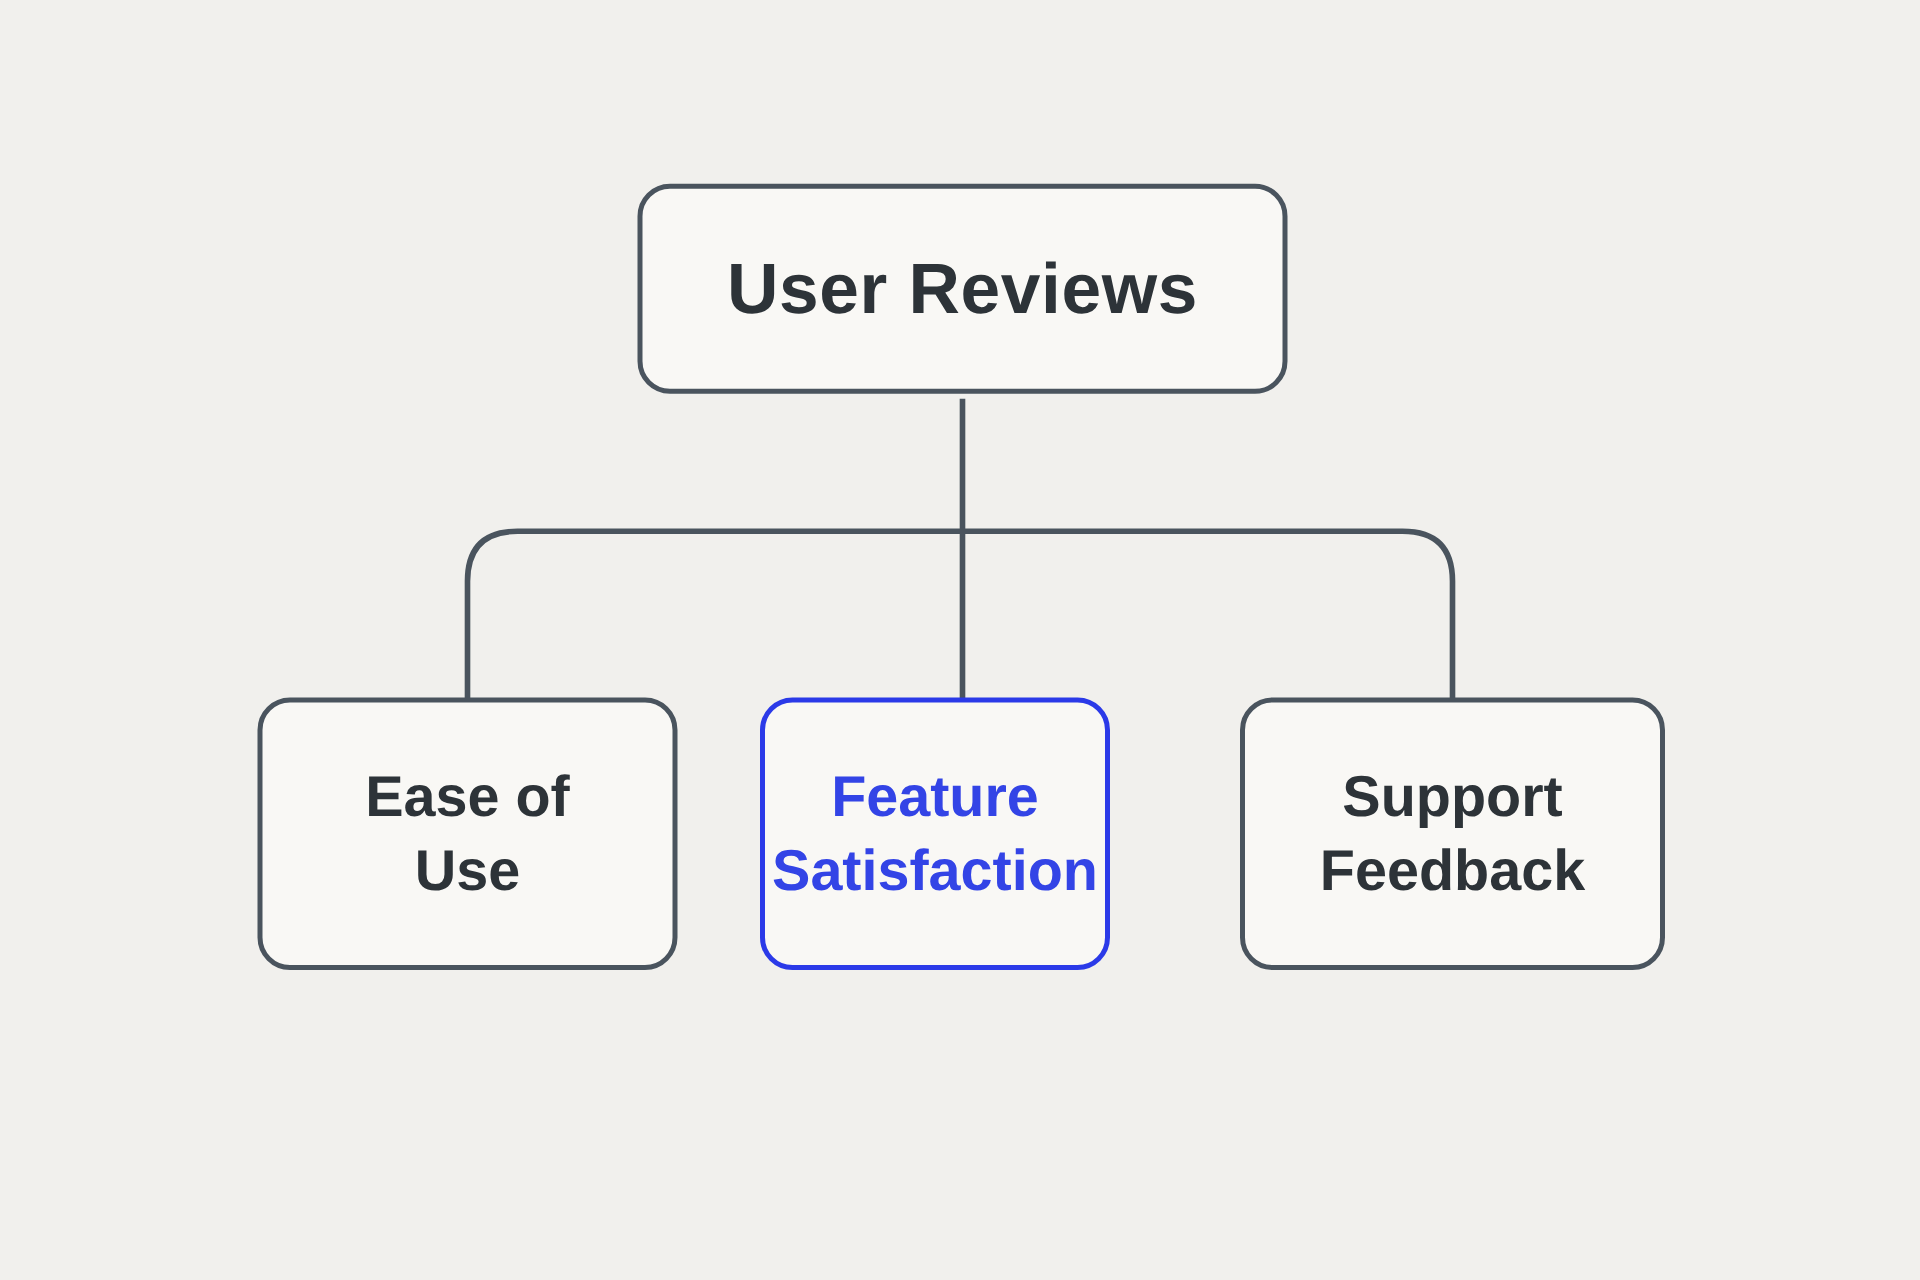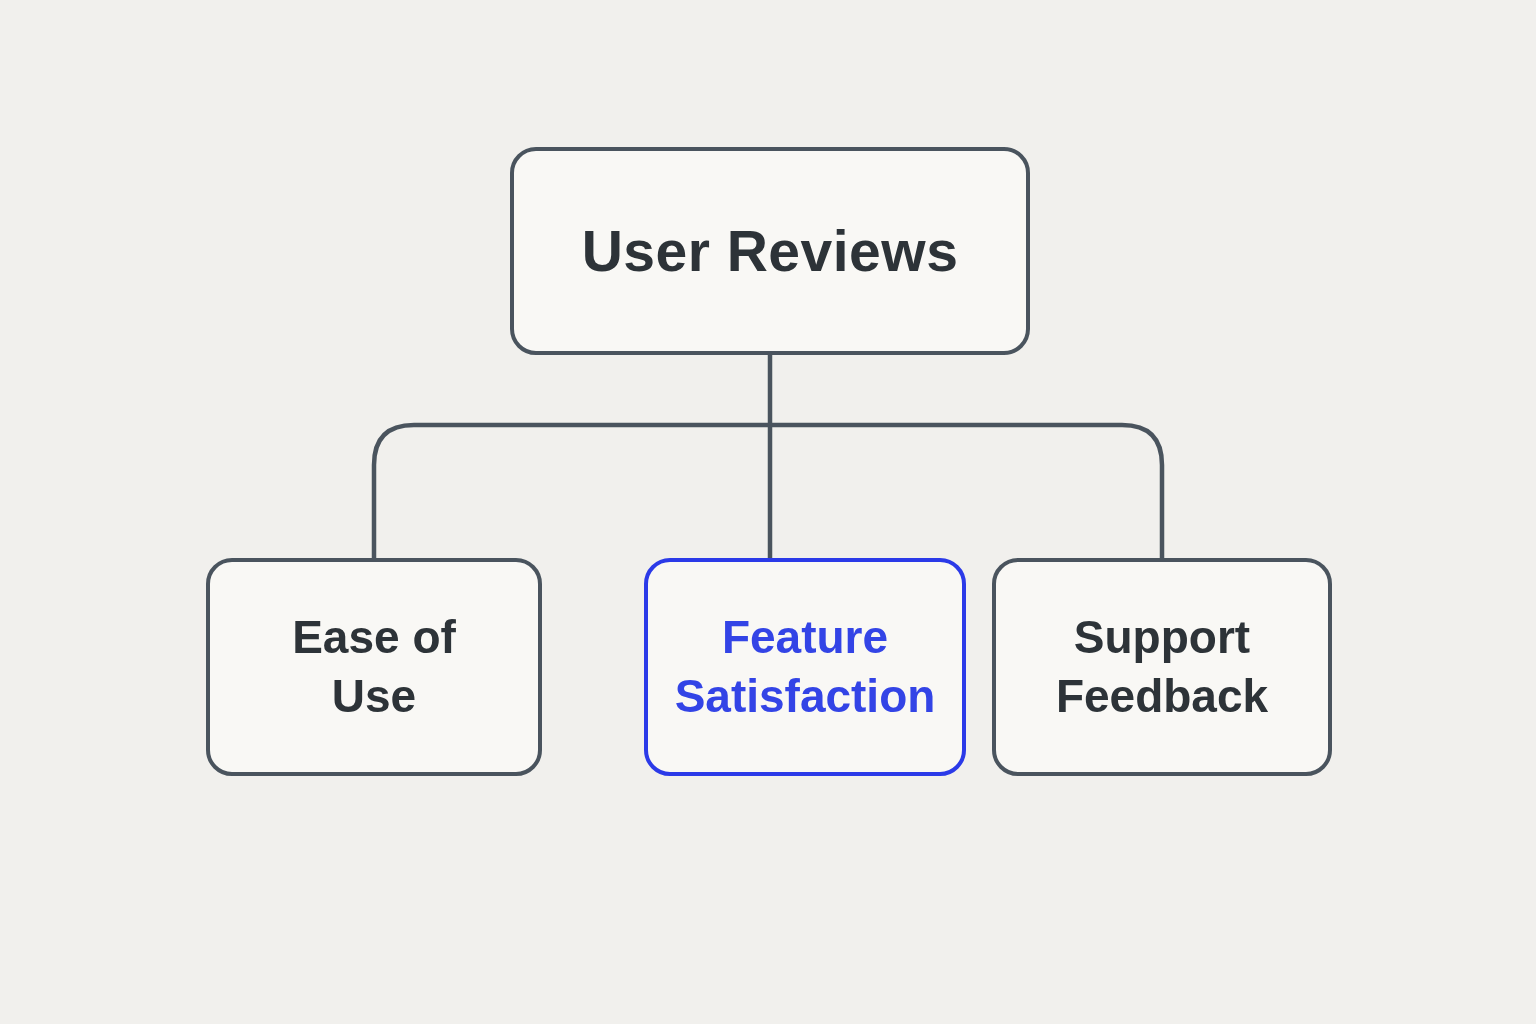--- a/index.html
+++ b/index.html
@@ -42,34 +42,34 @@
     border-radius: 26px;
     display: flex;
     align-items: center;
     justify-content: center;
     text-align: center;
     color: var(--text-dark);
     cursor: pointer;
   }
   .node--root {
     left: 510px; top: 147px;
-    width: 520px; height: 208px;
+    width: 520px; height: 168px;
     font-size: 57px;
     font-weight: 700;
     letter-spacing: 0.5px;
   }
   .node--child {
     top: 558px;
     height: 218px;
     font-size: 46px;
     font-weight: 600;
     line-height: 1.28;
   }
   .node--left  { left: 206px;  width: 336px; padding: 12px 56px; }
-  .node--mid   { left: 608px;  width: 322px; padding: 0 4px; margin-left: 36px; }
+  .node--mid   { left: 608px;  width: 280px; padding: 0 4px; }
   .node--right { left: 992px;  width: 340px; padding: 4px 36px; }
   .node--selected {
     border-color: var(--accent);
     color: var(--accent-text);
   }
   .node-label { width: 100%; }
 </style>
 </head>
 <body>
 

